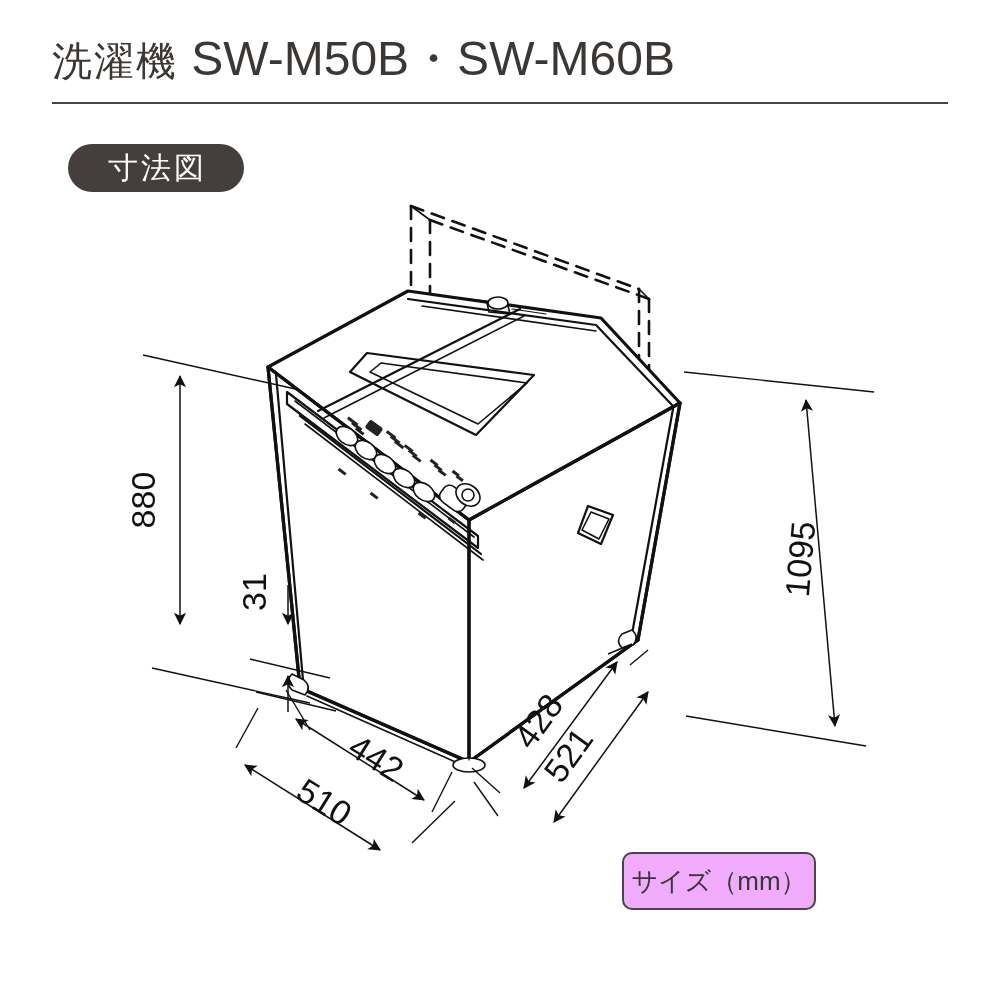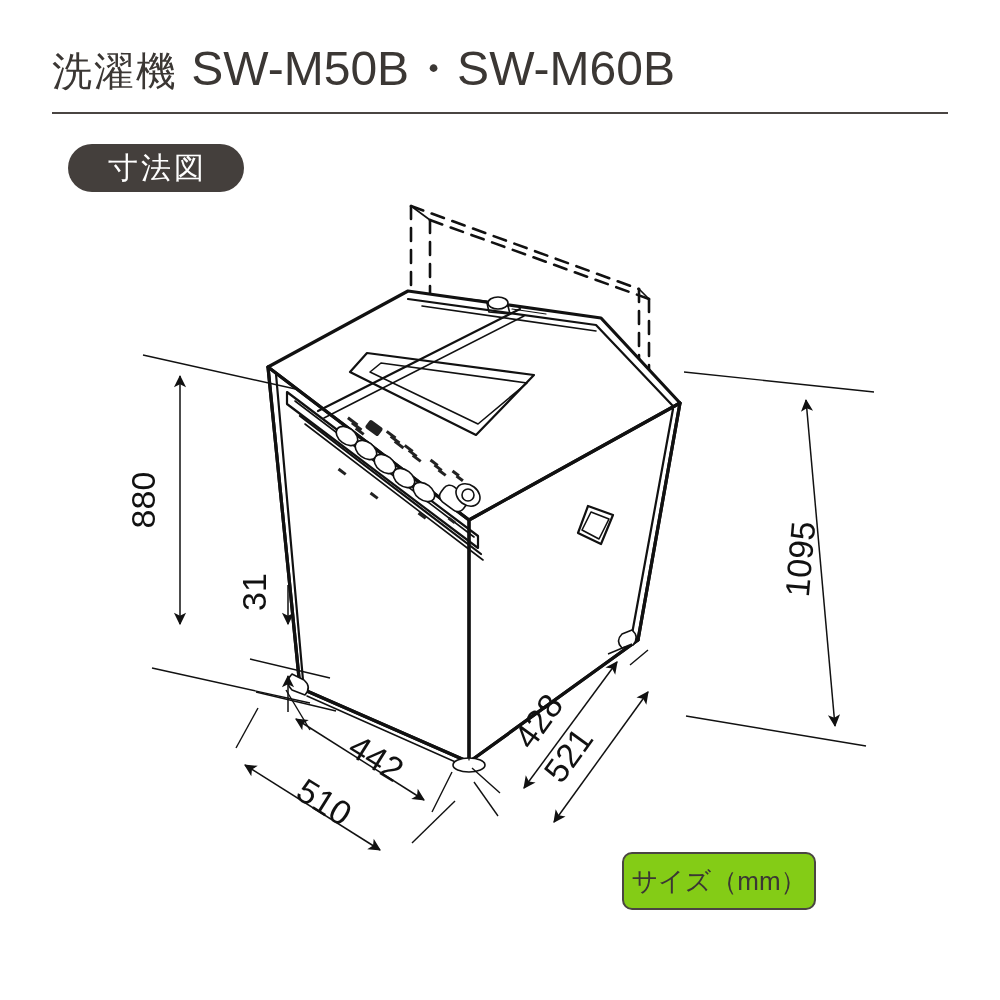--- a/index.html
+++ b/index.html
@@ -6,21 +6,21 @@
   body{
     width:1000px;height:1000px;
     font-family:"Liberation Sans","DejaVu Sans",sans-serif;
     color:#3b3734;
     position:relative;overflow:hidden;
   }
   .page{position:absolute;inset:0;background:#fff;}
 
   
   .header{
-    position:absolute;left:52px;top:38px;width:896px;
+    position:absolute;left:52px;top:28px;width:896px;
   }
   .title{
     font-size:46px;line-height:62px;
     color:#3b3734;white-space:nowrap;
     font-weight:400;letter-spacing:.5px;
   }
   .title .jp{font-size:40px;letter-spacing:2px;}
   .title .model{font-size:48px;letter-spacing:0px;}
   .rule{
     position:absolute;left:0;top:74px;width:896px;height:0;
@@ -36,21 +36,21 @@
   }
   .badge span{
     color:#ffffff;font-size:30px;letter-spacing:3px;
     line-height:1;padding-left:3px;
   }
 
   
   .sizebox{
     position:absolute;left:622px;top:852px;
     width:190px;height:54px;border:2px solid #4a4542;border-radius:10px;
-    display:flex;align-items:center;justify-content:center;background:#84cc16;
+    display:flex;align-items:center;justify-content:center;background:#f0abfc;
   }
   .sizebox span{font-size:26px;color:#3b3734;letter-spacing:0px;line-height:1;}
 
   
   .drawing{position:absolute;left:0;top:0;width:1000px;height:1000px;}
   svg{display:block;}
   .ln{fill:none;stroke:#111111;stroke-linecap:round;stroke-linejoin:round;}
   .body-out{stroke-width:3.2;}
   .body-in{stroke-width:2.2;}
   .thin{stroke-width:1.6;}

